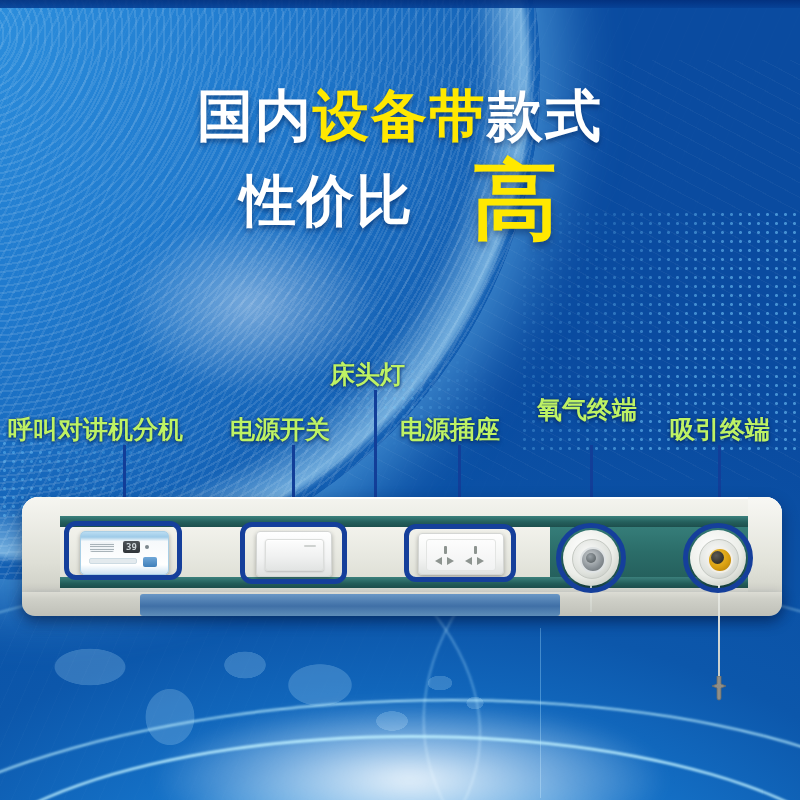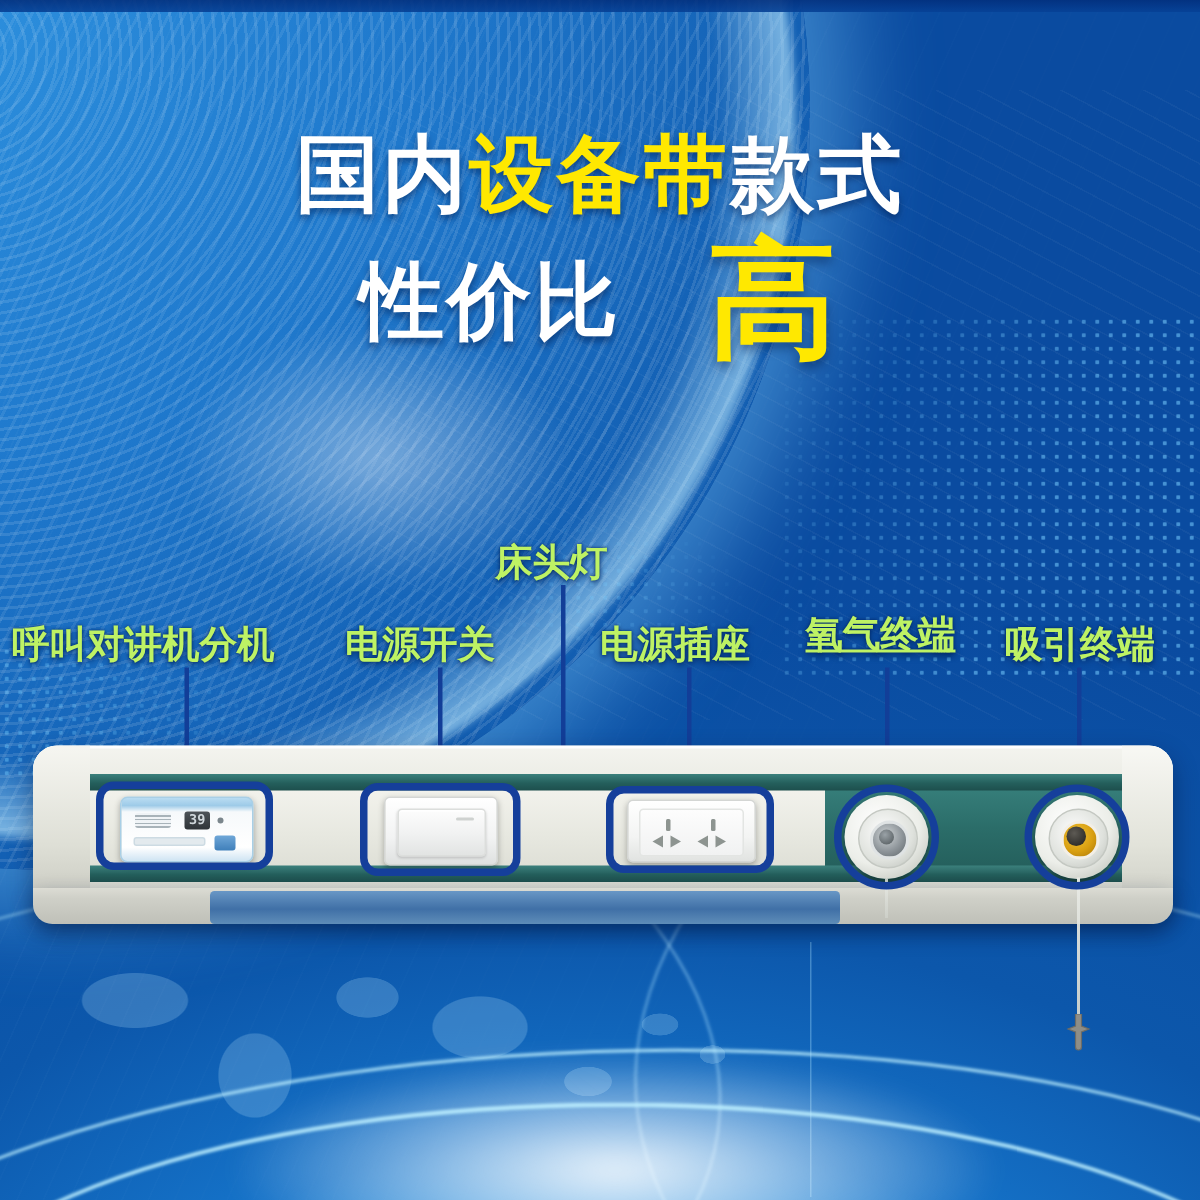--- a/index.html
+++ b/index.html
@@ -223,21 +223,21 @@
     <div class="hl-line2">
       <span class="w">性价比</span>
       <span class="hl-big">高</span>
     </div>
   </div>
 
   <div class="lbl" style="left:8px;top:413px;">呼叫对讲机分机</div>
   <div class="lbl" style="left:230px;top:413px;">电源开关</div>
   <div class="lbl" style="left:330px;top:358px;">床头灯</div>
   <div class="lbl" style="left:400px;top:413px;">电源插座</div>
-  <div class="lbl" style="left:537px;top:406px;text-decoration:underline;">氧气终端</div>
+  <div class="lbl" style="left:537px;top:393px;">氧气终端</div>
   <div class="lbl" style="left:670px;top:413px;">吸引终端</div>
 
   <div class="leader" style="left:123px;top:445px;height:82px;"></div>
   <div class="leader" style="left:292px;top:445px;height:84px;"></div>
   <div class="leader" style="left:374px;top:390px;height:215px;"></div>
   <div class="leader" style="left:458px;top:445px;height:86px;"></div>
   <div class="leader" style="left:590px;top:445px;height:85px;"></div>
   <div class="leader" style="left:718px;top:445px;height:85px;"></div>
 
   <div class="panel">

